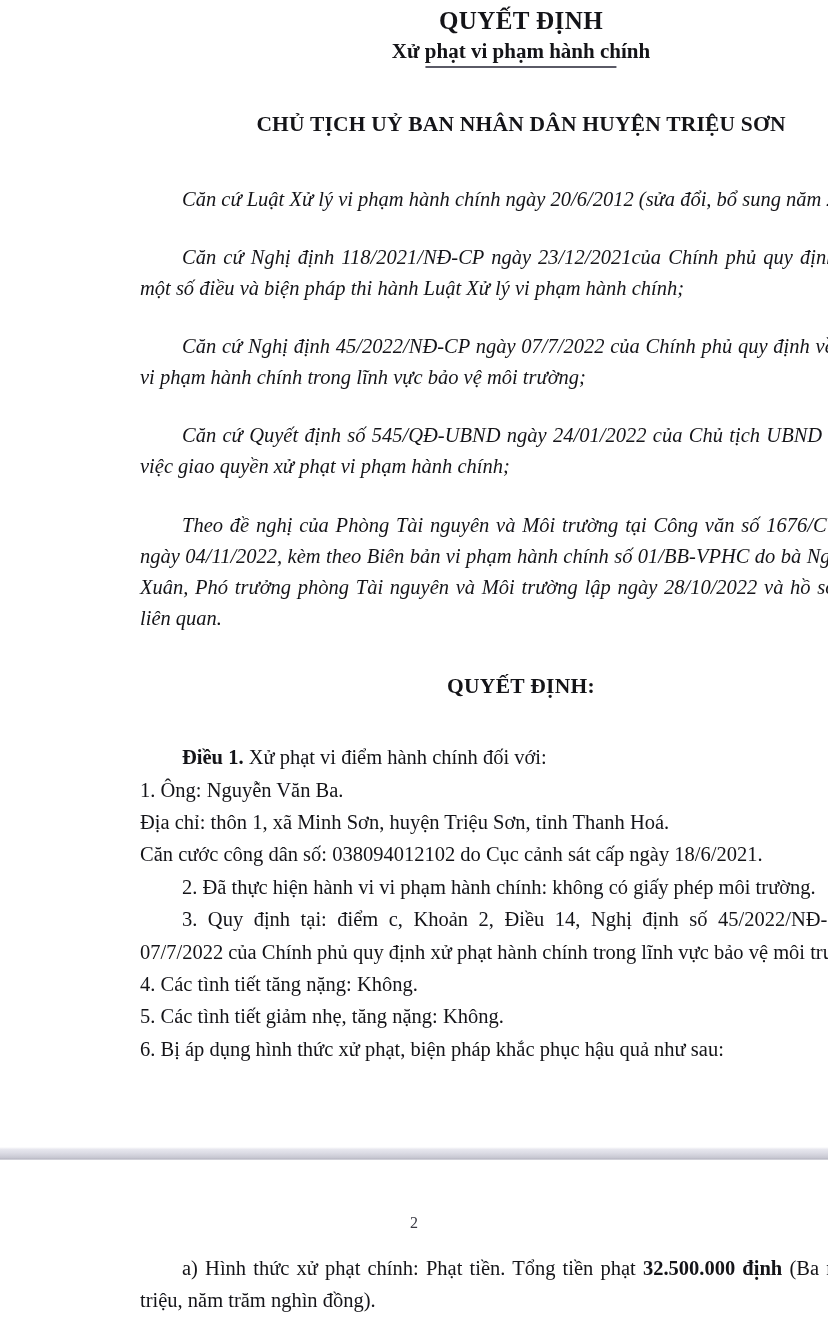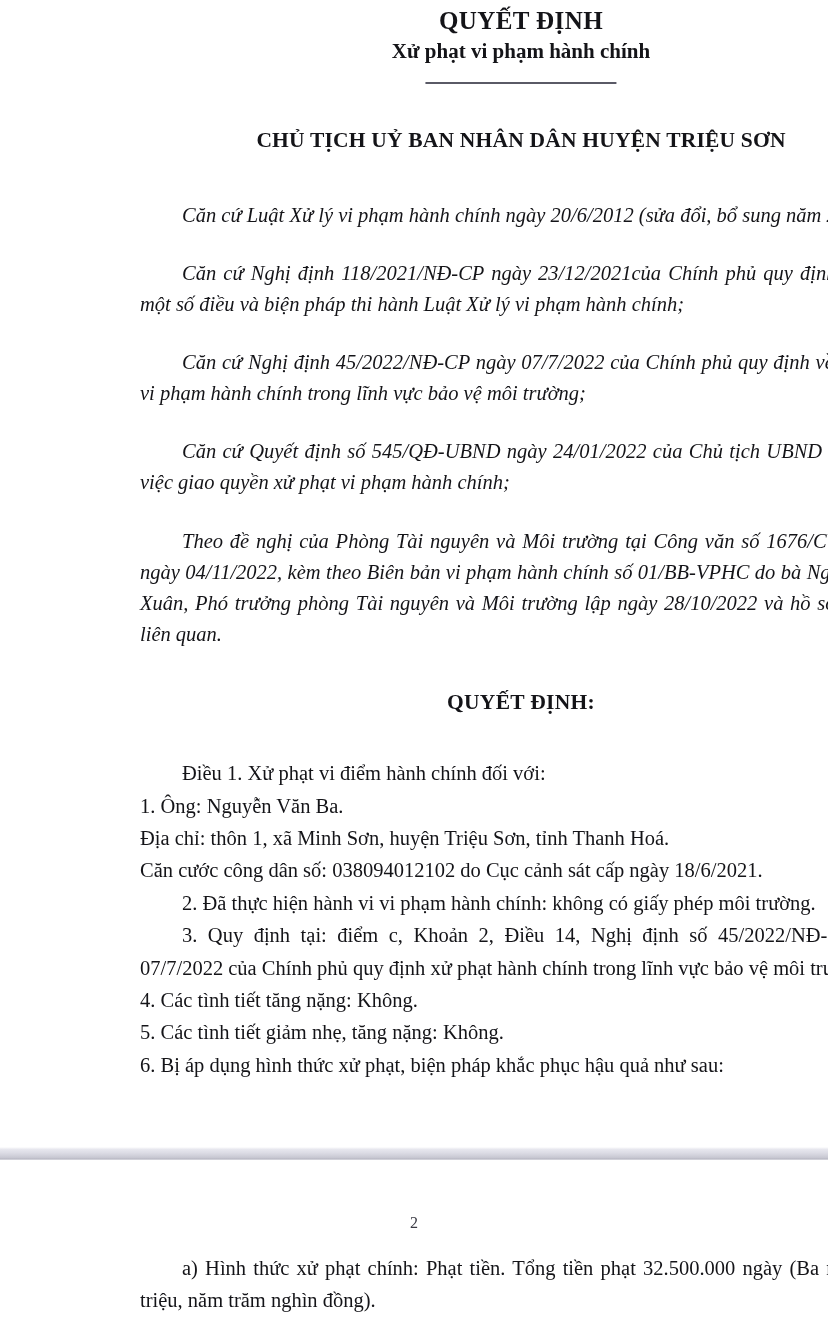--- a/index.html
+++ b/index.html
@@ -78,21 +78,21 @@
   .doc-subtitle-wrap {
     text-align: center;
     margin-top: 2px;
   }
   .doc-subtitle {
     display: inline-block;
     position: relative;
     font-size: 21px;
     font-weight: bold;
     line-height: 1.25;
-    padding-bottom: 20px;
+    padding-bottom: 4px;
   }
   .doc-subtitle::after {
     content: "";
     position: absolute;
     left: 50%;
     transform: translateX(-50%);
     bottom: 0;
     width: 74%;
     height: 2px;
     background: #5a5a66;
@@ -131,21 +131,21 @@
   .article-block { padding-top: 42px; }
 
   .art-line {
     margin: 0;
     font-size: 20.5px;
     line-height: 1.58;
     text-align: left;
   }
   .art-line.indent  { text-indent: 42px; }
   .art-line.justify { text-align: justify; }
-  .art-line b { font-weight: normal; }
+  .art-line b { font-weight: bold; }
 
   .page-number {
     margin: 0;
     padding-top: 54px;
     text-align: center;
     font-size: 16px;
     color: #3a3a44;
     width: 828px;
   }
 
@@ -205,17 +205,17 @@
     </div>
   </div>
 
   <div class="page-gap"></div>
 
   <div class="page page-two">
 
     <p class="page-number">2</p>
 
     <div class="content p2-body">
-      <p class="art-line indent justify"><span>a) Hình thức xử phạt chính: Phạt tiền. Tổng tiền phạt </span><b>32.500.000 ngày</b><span> (Ba mươi hai triệu, năm trăm nghìn đồng).</span></p>
+      <p class="art-line indent justify"><span>a) Hình thức xử phạt chính: Phạt tiền. Tổng tiền phạt </span><b>32.500.000 định</b><span> (Ba mươi hai triệu, năm trăm nghìn đồng).</span></p>
     </div>
   </div>
 
 </div>
 
 </body></html>

